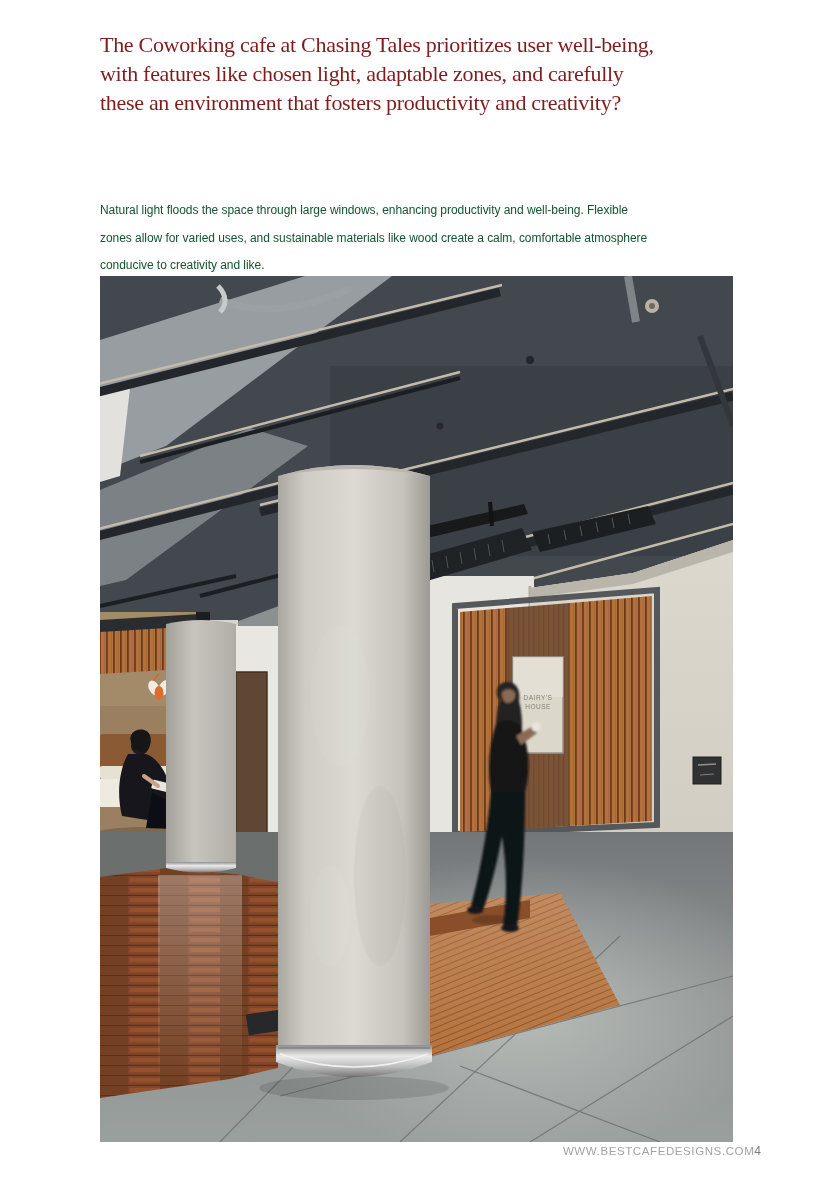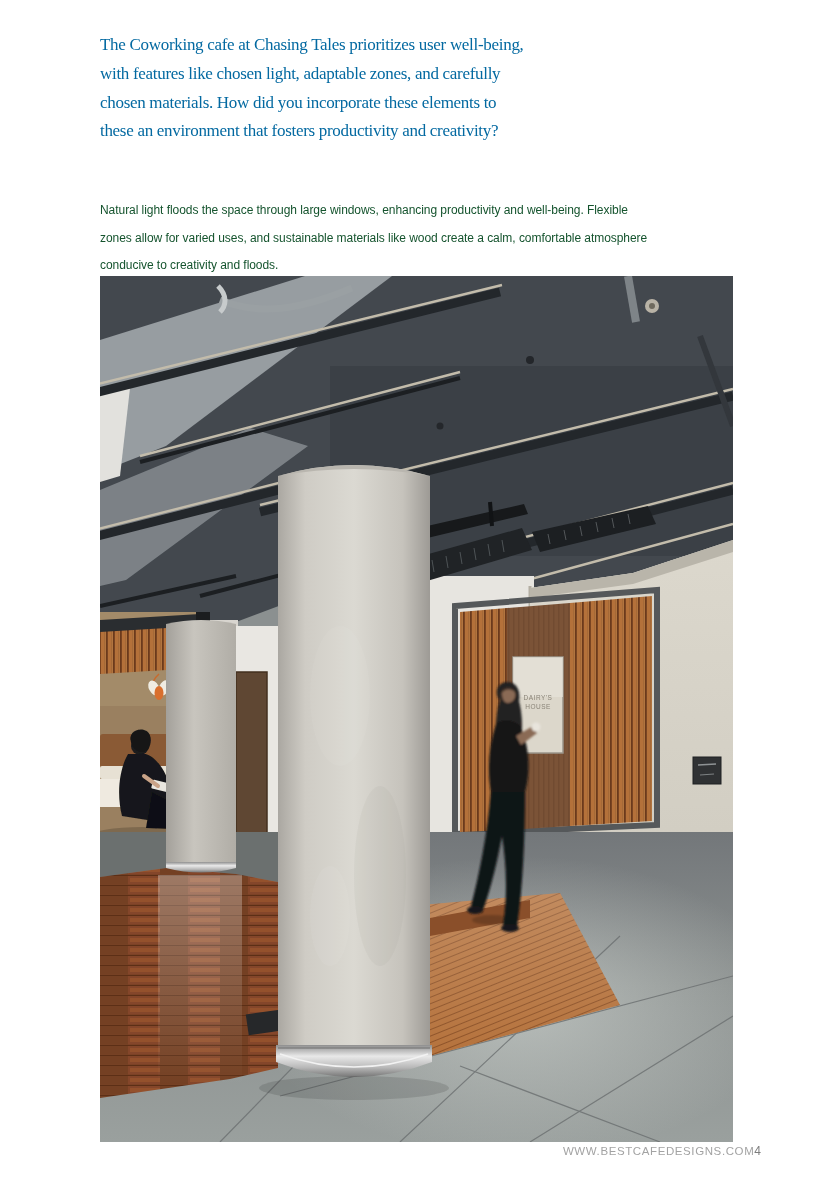--- a/index.html
+++ b/index.html
@@ -3,21 +3,21 @@
 <meta charset="utf-8">
 <style>
   html,body{margin:0;padding:0;background:#ffffff;}
   .page{
     position:relative;width:837px;height:1185px;background:#ffffff;overflow:hidden;
     font-family:"Liberation Sans",sans-serif;
   }
   .question{
     position:absolute;left:100px;top:31px;width:680px;
     font-family:"Liberation Serif","DejaVu Serif",serif;
-    font-size:17px;line-height:28.8px;color:#0369a1;letter-spacing:-0.3px;
+    font-size:22px;line-height:28.8px;color:#7f1d1d;letter-spacing:-0.3px;
   }
   .q-line{white-space:nowrap;}
   .answer{
     position:absolute;left:100px;top:197px;width:680px;
     font-size:12px;line-height:27.6px;color:#14532d;letter-spacing:-0.05px;
   }
   .a-line{white-space:nowrap;}
   .photo{
     position:absolute;left:100px;top:276px;width:633px;height:866px;margin:0;
     background:#8b9090;overflow:hidden;
@@ -31,28 +31,27 @@
   .pagenum{font-size:12px;color:#7d7d7d;}
 </style>
 </head>
 <body>
 
 <div class="page">
 
   <div class="question">
       <div class="q-line">The Coworking cafe at Chasing Tales prioritizes user well-being,</div>
       <div class="q-line">with features like chosen light, adaptable zones, and carefully</div>
-      <div class="q-line">chosen materials. How did you incorporate these elements to</div>
       <div class="q-line">these an environment that fosters productivity and creativity?</div>
     </div>
 
   <div class="answer">
       <div class="a-line">Natural light floods the space through large windows, enhancing productivity and well-being. Flexible</div>
       <div class="a-line">zones allow for varied uses, and sustainable materials like wood create a calm, comfortable atmosphere</div>
-      <div class="a-line">conducive to creativity and floods.</div>
+      <div class="a-line">conducive to creativity and like.</div>
     </div>
 
   <figure class="photo">
     <svg width="633" height="866" viewBox="0 0 633 866" xmlns="http://www.w3.org/2000/svg">
       <defs>
         <linearGradient id="colGrad" x1="0" y1="0" x2="1" y2="0">
           <stop offset="0" stop-color="#aaa7a1"></stop>
             <stop offset="0.18" stop-color="#cfccc5"></stop>
           <stop offset="0.5" stop-color="#dbd9d2"></stop>
             <stop offset="0.82" stop-color="#c6c3bc"></stop>

